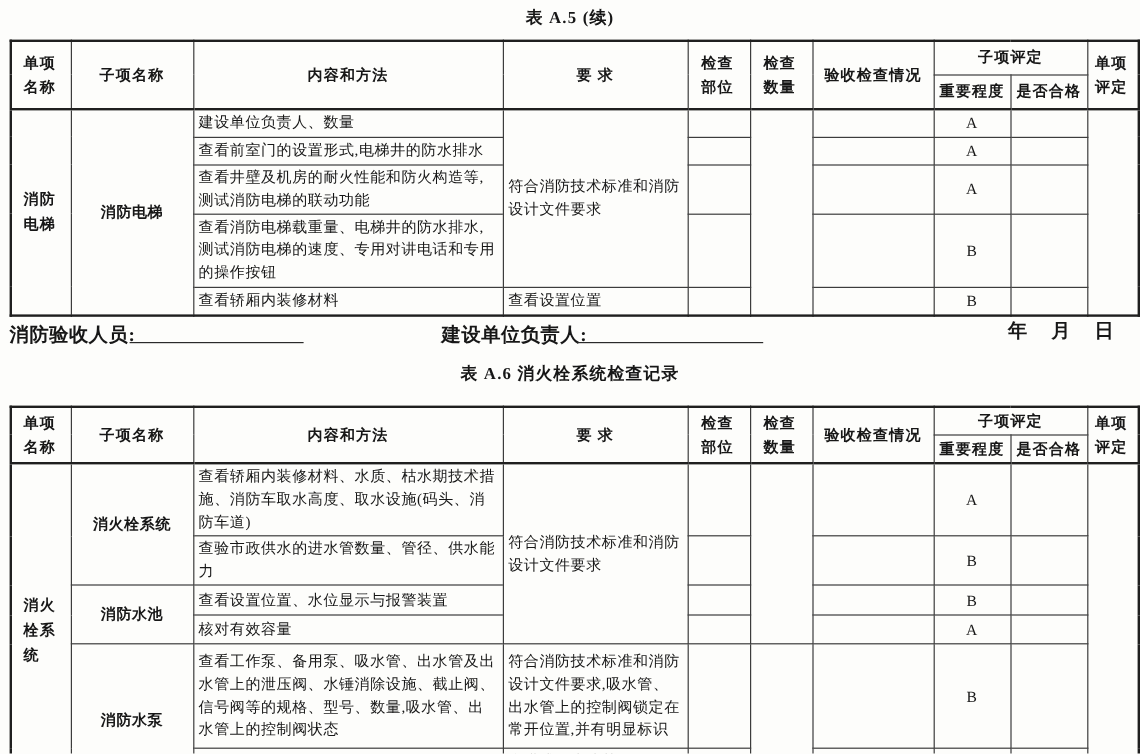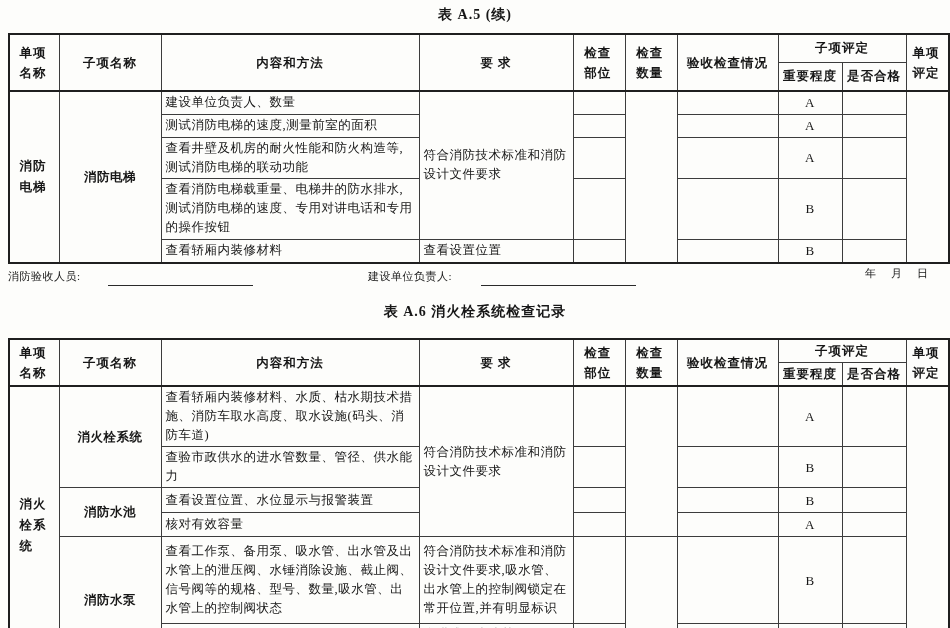--- a/index.html
+++ b/index.html
@@ -63,21 +63,21 @@
   #t2 thead tr:nth-child(2){ height:24px; }
   #t2 tbody tr:nth-child(1){ height:39px; }
   #t2 tbody tr:nth-child(2){ height:23px; }
   #t2 tbody tr:nth-child(3){ height:25px; }
   #t2 tbody tr:nth-child(4){ height:24px; }
   #t2 tbody tr:nth-child(5){ height:87px; }
   #t2 tbody tr:nth-child(6){ height:39px; }
 
   .sig-row {
     position:absolute; top:269px; left:8px; width:934px; height:22px;
-    font-size:11px; font-weight:normal; letter-spacing:0.5px;
+    font-size:16px; font-weight:bold; letter-spacing:0.5px;
   }
   .sig-label { position:absolute; top:0; }
   #sig-inspector { left:0; }
   #sig-builder  { left:360px; }
   .sig-line {
     position:absolute; top:2px; height:15px;
     border-bottom:1.5px solid #2a2a2a;
   }
   #line-inspector { left:100px; width:145px; }
   #line-builder   { left:473px; width:155px; }
@@ -125,21 +125,21 @@
       <td class="lft">建设单位负责人、数量</td>
       <td rowspan="4" class="lft">符合消防技术标准和消防设计文件要求</td>
       <td></td>
       <td rowspan="5"></td>
       <td></td>
       <td class="ctr imp">A</td>
       <td></td>
       <td rowspan="5"></td>
     </tr>
     <tr>
-      <td class="lft">测试消防电梯的速度,测量前室的面积</td>
+      <td class="lft">查看前室门的设置形式,电梯井的防水排水</td>
       <td></td>
       <td></td>
       <td class="ctr imp">A</td>
       <td></td>
     </tr>
     <tr>
       <td class="lft">查看井壁及机房的耐火性能和防火构造等,测试消防电梯的联动功能</td>
       <td></td>
       <td></td>
       <td class="ctr imp">A</td>

